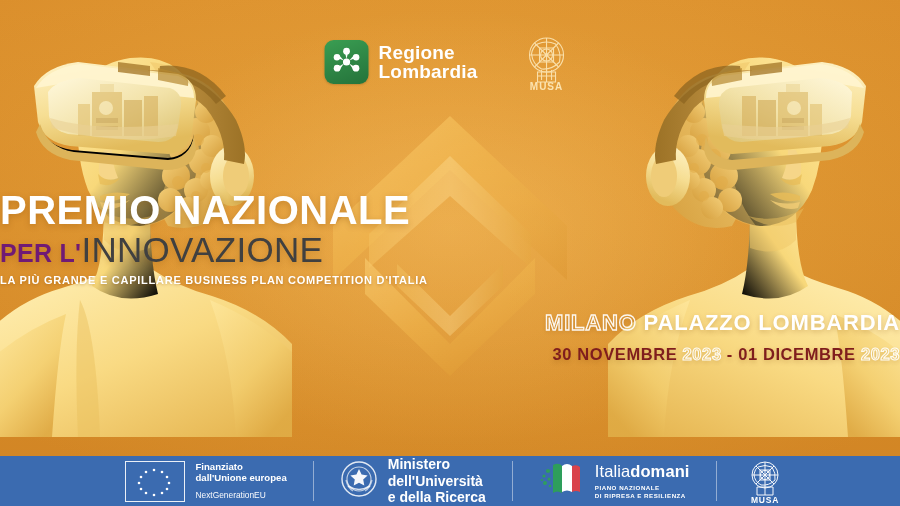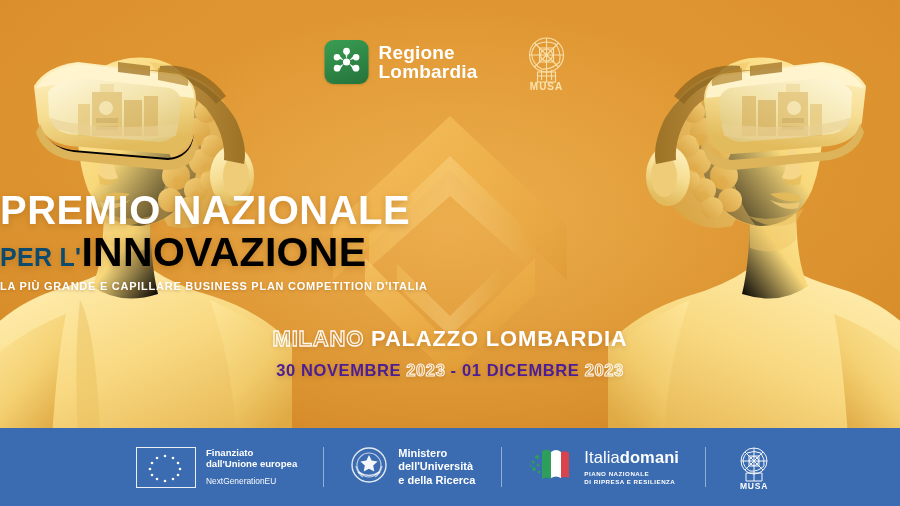--- a/index.html
+++ b/index.html
@@ -104,48 +104,48 @@
     text-shadow: 0 2px 6px rgba(130,70,0,.30);
     white-space: nowrap;
   }
   .t-line2 {
     margin-top: 2px;
     white-space: nowrap;
     line-height: 1;
     text-shadow: 0 2px 6px rgba(130,70,0,.30);
   }
   .t-per {
-    color: #0c4a6e;
+    color: #701a75;
     font-size: 25px;
     font-weight: 800;
     letter-spacing: .3px;
     vertical-align: baseline;
   }
   .t-innov {
-    color: #000000;
-    font-size: 41px;
-    font-weight: 700;
+    color: #404040;
+    font-size: 35px;
+    font-weight: 400;
     letter-spacing: .3px;
   }
   .t-sub {
     margin-top: 7px;
     color: #ffffff;
     font-size: 11px;
     font-weight: 700;
     letter-spacing: .75px;
     white-space: nowrap;
     text-shadow: 0 1px 3px rgba(130,70,0,.35);
   }
 
   
   .venue-block {
     position: absolute;
     left: 0; right: 0;
-    top: 328px;
-    text-align: center;
+    top: 312px;
+    text-align: right;
     z-index: 5;
   }
   .v-line {
     white-space: nowrap;
     line-height: 1;
     font-size: 22px;
     font-weight: 800;
     letter-spacing: .8px;
     text-shadow: 0 2px 5px rgba(130,70,0,.28);
   }
@@ -158,33 +158,33 @@
   .v-place { color: #ffffff; }
   .d-line {
     margin-top: 12px;
     white-space: nowrap;
     line-height: 1;
     font-size: 16.5px;
     font-weight: 800;
     letter-spacing: .6px;
     text-shadow: 0 2px 5px rgba(130,70,0,.28);
   }
-  .d-solid { color: #4c1d95; }
+  .d-solid { color: #7f1d1d; }
   .d-year {
     color: transparent;
     -webkit-text-stroke: 1.1px #ffffff;
     opacity: .9;
   }
 
   
   .footer {
     position: absolute;
     left: 0; right: 0;
     bottom: 0;
-    height: 78px;
+    height: 50px;
     background: #3B6BB0;
     display: flex;
     align-items: center;
     justify-content: center;
     gap: 0;
     padding-left: 12px;
   }
   .f-item {
     display: flex;
     align-items: center;
@@ -200,21 +200,21 @@
   }
   .eu-flag {
     width: 58px; height: 39px;
     border: 1px solid rgba(255,255,255,.9);
     position: relative;
   }
   .eu-text { color:#fff; line-height:1.18; }
   .eu-t1 { font-size: 9.6px; font-weight: 700; }
   .eu-t2 { font-size: 8.4px; font-weight: 400; margin-top: 8px; opacity: .97; }
 
-  .mur-text { color:#fff; line-height:1.2; font-size: 11px; font-weight: 700; }
+  .mur-text { color:#fff; line-height:1.2; font-size: 14px; font-weight: 700; }
 
   .id-text { color:#fff; line-height:1.1; }
   .id-t1 { font-size: 16.5px; font-weight: 400; letter-spacing:.1px; }
   .id-t1 b { font-weight: 800; }
   .id-t2 { font-size: 6.2px; font-weight: 700; letter-spacing: .5px; margin-top: 3px; line-height:1.3; }
 
   .musa-foot { width: 44px; height: 46px; }
 </style>
 </head>
 <body>

